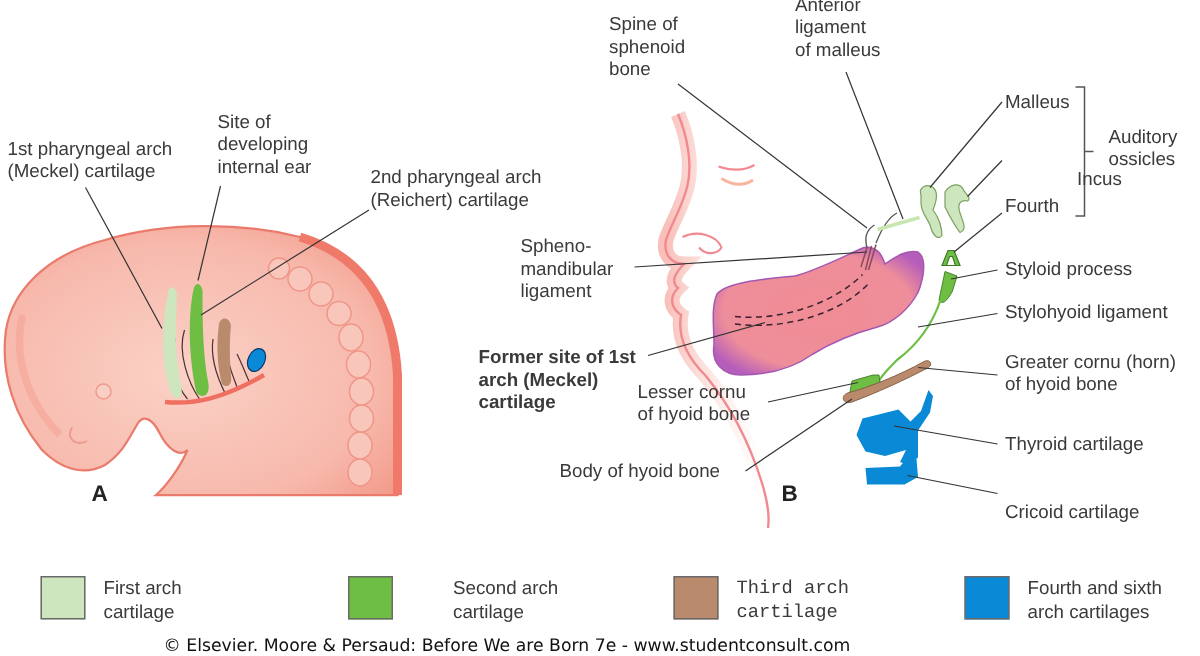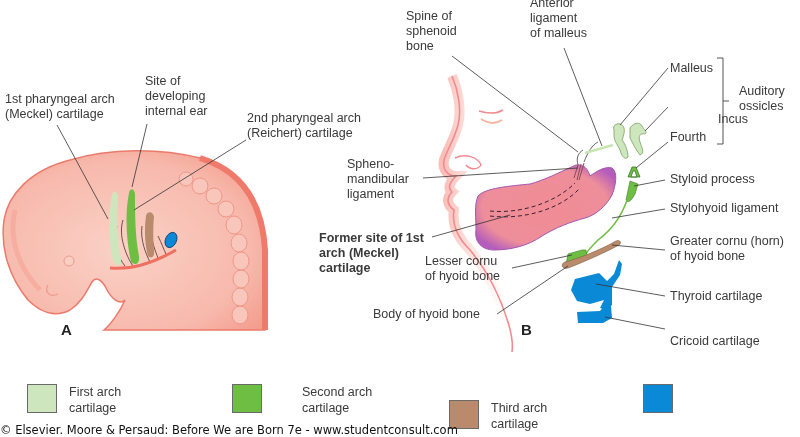--- a/index.html
+++ b/index.html
@@ -4,21 +4,21 @@
 <style>
   html, body { margin:0; padding:0; background:#ffffff; }
   body { width:800px; height:437px; position:relative; overflow:hidden;
          font-family:"Liberation Sans", sans-serif; color:#333333; }
   .lbl { position:absolute; font-size:12.5px; line-height:15px; color:#3a3a3a; white-space:pre; }
   .panel-letter { position:absolute; font-weight:bold; font-size:15px; color:#222; }
   svg.art { position:absolute; left:0; top:0; }
   .legend-item { position:absolute; display:flex; align-items:flex-start; }
   .swatch { width:30px; height:29px; border:1px solid #6a6a6a; box-sizing:border-box; margin-right:12px; }
   .legend-text { font-size:12.5px; line-height:16px; color:#3a3a3a; white-space:pre; }
-  .copyright { position:absolute; left:0; width:676px; top:423px; text-align:left;
+  .copyright { position:absolute; left:0; width:676px; top:423px; text-align:center;
                font-family:"DejaVu Sans", sans-serif; font-size:11.5px; color:#111; }
 </style>
 </head>
 <body>
 
 <svg class="art" width="800" height="437" viewBox="0 0 800 437">
   <defs>
     <radialGradient id="emb" cx="45%" cy="55%" r="70%">
       <stop offset="0%" stop-color="#fbd1c6"></stop>
       <stop offset="70%" stop-color="#f7b9ac"></stop>
@@ -197,23 +197,25 @@
   <div class="legend-item" style="left:27px;top:384px;">
     <div class="swatch" style="background: rgb(205, 230, 189);"></div>
     <div class="legend-text">First arch
 cartilage</div>
   </div>
   <div class="legend-item" style="left:232px;top:384px;gap:28px;">
     <div class="swatch" style="background: rgb(111, 190, 68);"></div>
     <div class="legend-text">Second arch
 cartilage</div>
   </div>
-  <div class="legend-item" style="left:449px;top:400px;">
+  <div class="legend-item" style="left:449px;top:384px;font-family:Liberation Mono, monospace;">
     <div class="swatch" style="background: rgb(185, 139, 108);"></div>
     <div class="legend-text">Third arch
 cartilage</div>
   </div>
   <div class="legend-item" style="left:643px;top:384px;">
     <div class="swatch" style="background: rgb(10, 138, 214);"></div>
+    <div class="legend-text">Fourth and sixth
+arch cartilages</div>
   </div>
 </div>
 
 <div class="copyright">© Elsevier. Moore &amp; Persaud: Before We are Born 7e - www.studentconsult.com</div>
 
 </body></html>

